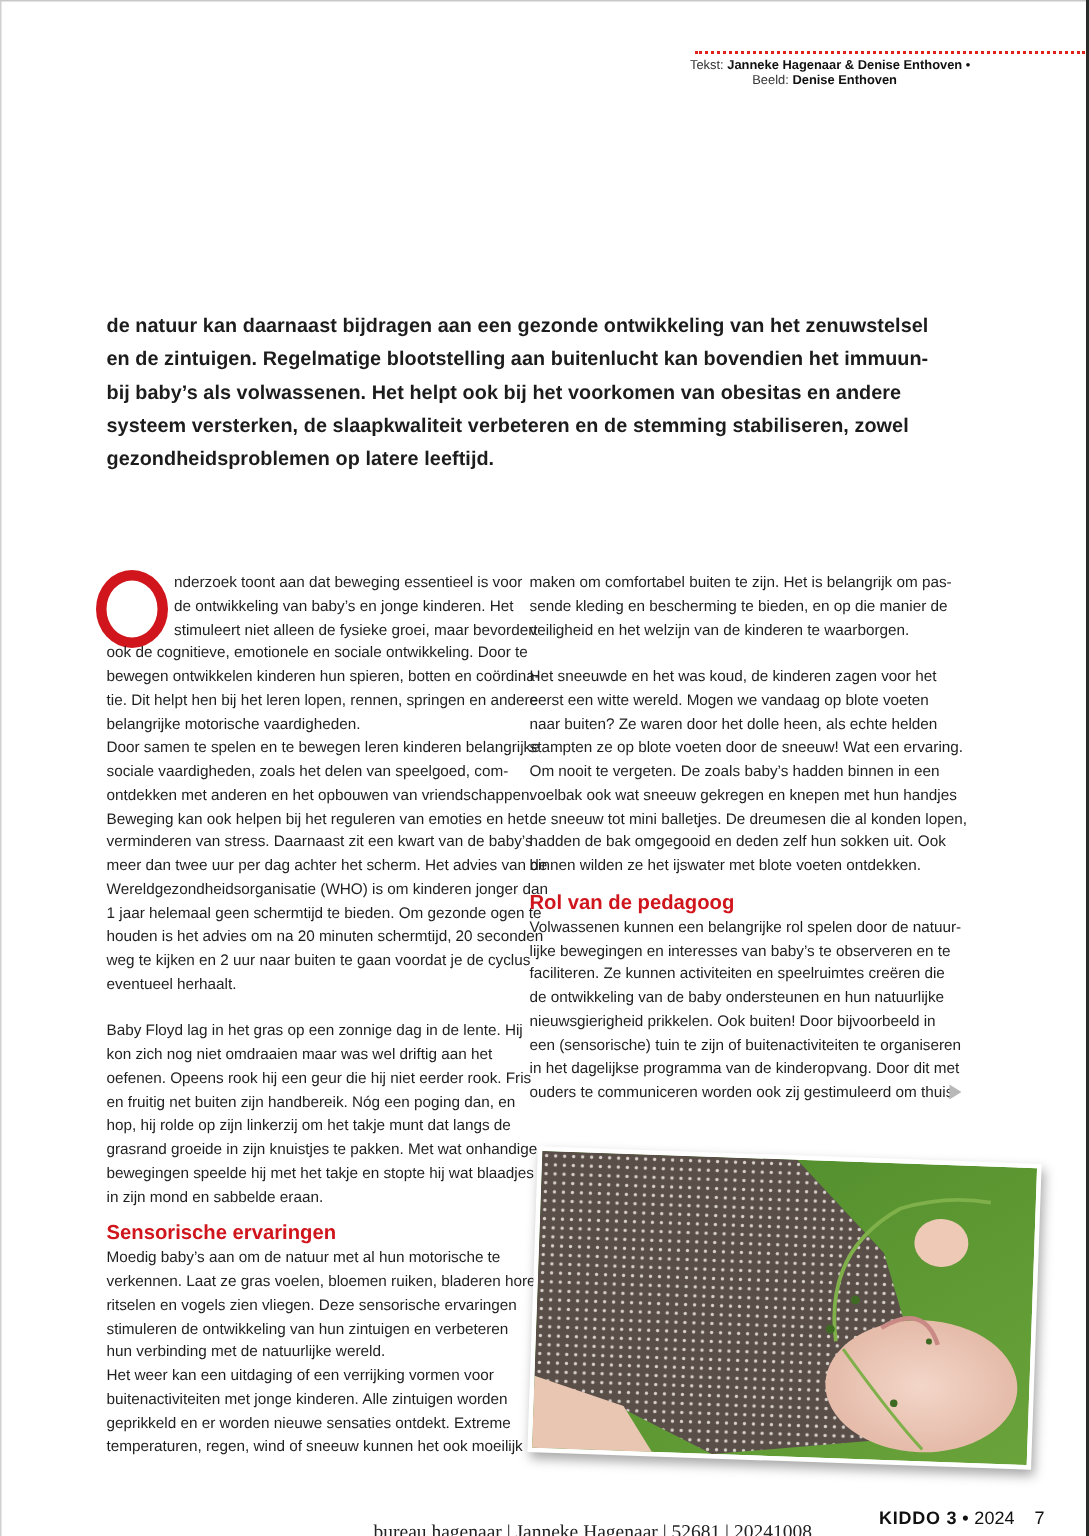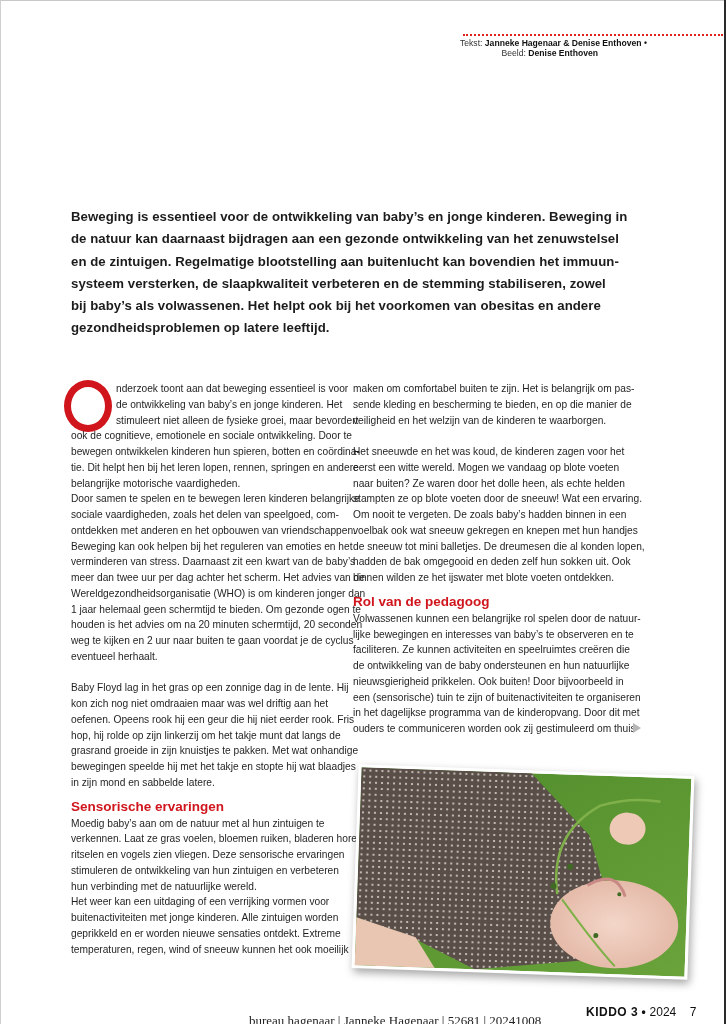--- a/index.html
+++ b/index.html
@@ -101,25 +101,24 @@
     <b>Janneke Hagenaar &amp; Denise Enthoven</b>
     <b>•</b>
   </div>
   <div class="line2" style="padding-right:62px;">
     <span>Beeld:</span>
     <b>Denise Enthoven</b>
   </div>
 </div>
 
 <div class="intro">
-  <span>Beweging is essentieel voor de ontwikkeling van baby’s en jonge kinderen. Beweging in</span>
   <span>de natuur kan daarnaast bijdragen aan een gezonde ontwikkeling van het zenuwstelsel</span>
   <span>en de zintuigen. Regelmatige blootstelling aan buitenlucht kan bovendien het immuun-</span>
+  <span>bij baby’s als volwassenen. Het helpt ook bij het voorkomen van obesitas en andere</span>
   <span>systeem versterken, de slaapkwaliteit verbeteren en de stemming stabiliseren, zowel</span>
-  <span>bij baby’s als volwassenen. Het helpt ook bij het voorkomen van obesitas en andere</span>
   <span>gezondheidsproblemen op latere leeftijd.</span>
 </div>
 
 <div class="dropcap">
   <div class="ring"></div>
 </div>
 
 <div class="col col-left">
   <div class="first">
     <span class="ln">nderzoek toont aan dat beweging essentieel is voor</span>
@@ -141,28 +140,29 @@
     <span class="ln">1 jaar helemaal geen schermtijd te bieden. Om gezonde ogen te</span>
     <span class="ln">houden is het advies om na 20 minuten schermtijd, 20 seconden</span>
     <span class="ln">weg te kijken en 2 uur naar buiten te gaan voordat je de cyclus</span>
     <span class="ln">eventueel herhaalt.</span>
   </div>
   <div class="gap"></div>
   <div class="it">
     <span class="ln">Baby Floyd lag in het gras op een zonnige dag in de lente. Hij</span>
     <span class="ln">kon zich nog niet omdraaien maar was wel driftig aan het</span>
     <span class="ln">oefenen. Opeens rook hij een geur die hij niet eerder rook. Fris</span>
+    <span class="ln">en fruitig net buiten zijn handbereik. Nóg een poging dan, en</span>
     <span class="ln">hop, hij rolde op zijn linkerzij om het takje munt dat langs de</span>
     <span class="ln">grasrand groeide in zijn knuistjes te pakken. Met wat onhandige</span>
     <span class="ln">bewegingen speelde hij met het takje en stopte hij wat blaadjes</span>
-    <span class="ln">in zijn mond en sabbelde latere.</span>
+    <span class="ln">in zijn mond en sabbelde eraan.</span>
   </div>
   <span class="heading">Sensorische ervaringen</span>
   <div>
-    <span class="ln">Moedig baby’s aan om de natuur met al hun zintuigen te</span>
+    <span class="ln">Moedig baby’s aan om de natuur met al hun motorische te</span>
     <span class="ln">verkennen. Laat ze gras voelen, bloemen ruiken, bladeren horen</span>
     <span class="ln">ritselen en vogels zien vliegen. Deze sensorische ervaringen</span>
     <span class="ln">stimuleren de ontwikkeling van hun zintuigen en verbeteren</span>
     <span class="ln">hun verbinding met de natuurlijke wereld.</span>
   </div>
   <div>
     <span class="ln">Het weer kan een uitdaging of een verrijking vormen voor</span>
     <span class="ln">buitenactiviteiten met jonge kinderen. Alle zintuigen worden</span>
     <span class="ln">geprikkeld en er worden nieuwe sensaties ontdekt. Extreme</span>
     <span class="ln">temperaturen, regen, wind of sneeuw kunnen het ook moeilijk</span>

